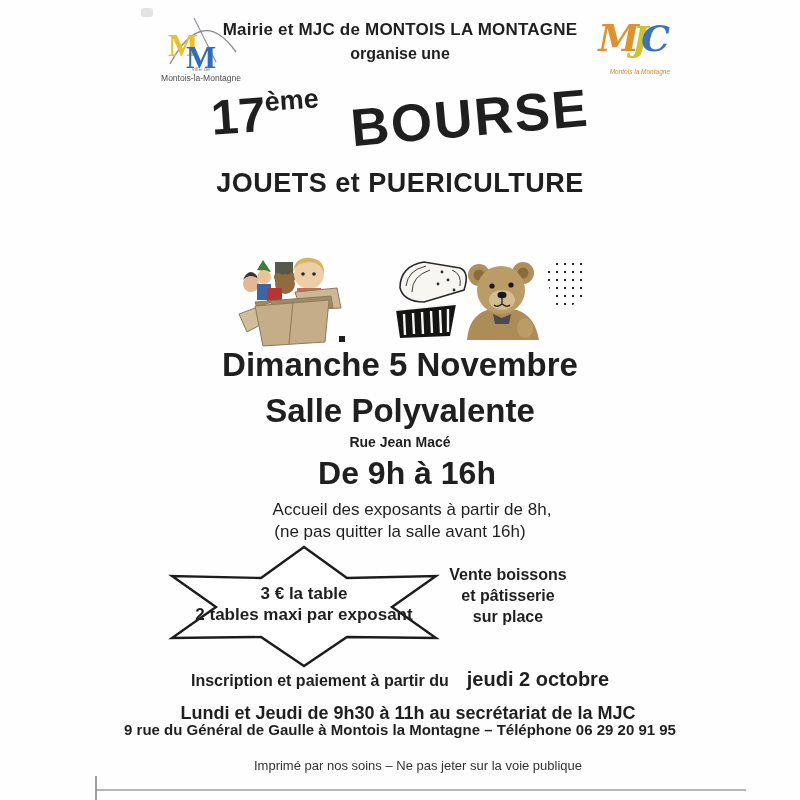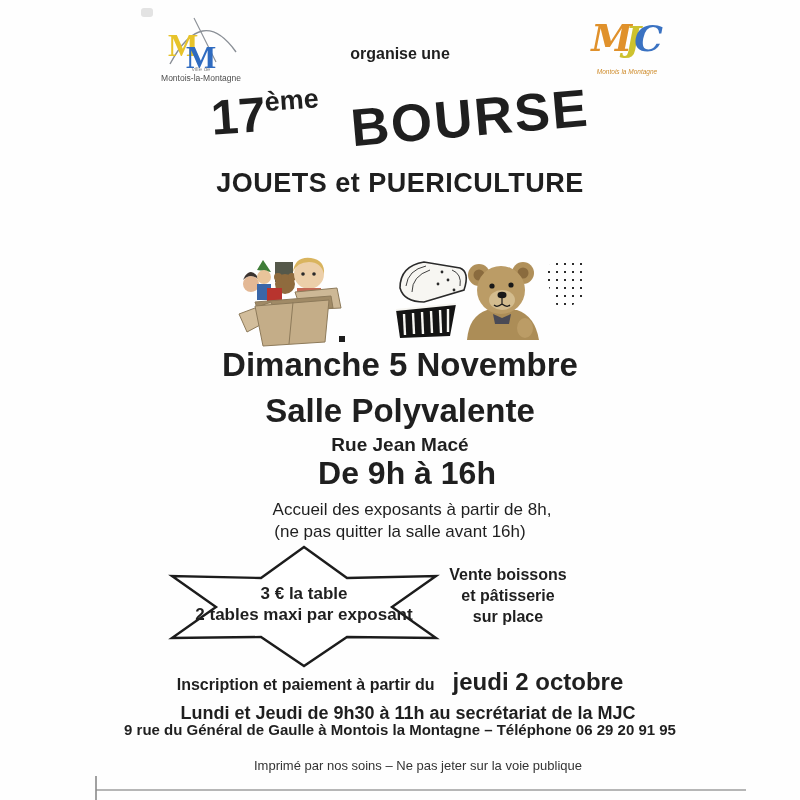--- a/index.html
+++ b/index.html
@@ -10,21 +10,21 @@
   .abs{position:absolute;}
   .centered{left:0;right:0;text-align:center;}
   
   .org-line{top:20px;font-size:17px;font-weight:bold;letter-spacing:.2px;}
   .intro-line{top:45px;font-size:16px;font-weight:bold;}
   
   .logo-left{left:156px;top:14px;width:90px;height:72px;}
   .logo-left .caption-top{position:absolute;left:0;right:0;top:52px;text-align:center;font-size:6px;color:#8a8a8a;}
   .logo-left .caption{position:absolute;left:0;right:0;top:59px;text-align:center;font-size:8.5px;color:#4e4e4e;font-family:Liberation Sans, sans-serif;}
   
-  .logo-right{left:584px;top:14px;width:86px;height:70px;text-align:center;}
+  .logo-right{left:584px;top:14px;width:86px;height:70px;text-align:right;}
   .logo-right .letters{font-family:"DejaVu Serif",serif;font-style:italic;font-weight:bold;line-height:48px;}
   .logo-right .lm{font-size:37px;color:#e0912b;letter-spacing:-7px;}
   .logo-right .lj{font-size:34px;color:#cdc22f;letter-spacing:-7px;}
   .logo-right .lc{font-size:36px;color:#3a72c2;}
   .logo-right .caption{font-size:6.5px;color:#cf8d2e;font-style:italic;margin-top:-2px;}
   
   .title{top:82px;height:82px;}
   .t17{display:inline-block;font-size:49px;font-weight:bold;transform:rotate(-4deg);}
   .t17 .ord{font-size:27px;vertical-align:20px;letter-spacing:0;}
   .tbourse{display:inline-block;font-size:53px;font-weight:bold;letter-spacing:2px;transform:rotate(-5deg) translateY(5px);margin-left:26px;}
@@ -36,31 +36,31 @@
   .teddy{left:459px;top:260px;}
   .dots{left:545px;top:260px;width:42px;height:52px;
     background-image:radial-gradient(circle,#2b2b2b 1.2px,transparent 1.5px);
     background-size:8px 8px;
     clip-path:polygon(16% 0,100% 0,100% 72%,34% 100%,0 34%);}
   .artifact-sq{left:339px;top:336px;width:6px;height:6px;background:#1d1d1d;}
   .smudge{left:141px;top:8px;width:12px;height:9px;background:#e3e3e3;border-radius:3px;}
   
   .date-line{top:346px;font-size:33px;font-weight:bold;}
   .venue-line{top:392px;font-size:33px;font-weight:bold;}
-  .street-line{top:434px;font-size:19px;font-weight:bold;}
+  .street-line{top:434px;font-size:14px;font-weight:bold;}
   .hours-line{top:455px;font-size:32px;font-weight:bold;padding-left:14px;}
   .note1{top:500px;font-size:17px;padding-left:24px;}
   .note2{top:522px;font-size:17px;}
   
   .star{left:160px;top:544px;}
   .star-text{left:184px;top:583px;width:240px;text-align:center;font-weight:bold;font-size:17px;line-height:21px;}
   .refresh{left:438px;top:564px;width:140px;text-align:center;font-weight:bold;font-size:16px;line-height:21px;}
   
   .register-line{top:668px;font-size:16px;font-weight:bold;}
-  .register-line .hl{font-size:24px;margin-left:18px;}
+  .register-line .hl{font-size:20px;margin-left:18px;}
   .schedule-line{top:703px;font-size:18px;font-weight:bold;margin-left:16px;}
   .address-line{top:721px;font-size:15px;font-weight:bold;}
   .footer-line{top:758px;font-size:13px;color:#333;margin-left:36px;}
   
   .scan-hline{left:96px;top:789px;width:650px;height:2px;background:#9e9e9e;opacity:.75;}
   .scan-vline{left:95px;top:776px;width:2px;height:24px;background:#8a8a8a;opacity:.8;}
 </style>
 </head>
 <body>
 
@@ -72,20 +72,21 @@
     <svg width="90" height="72" viewBox="0 0 90 72">
       <path d="M14,50 Q46,-10 80,38" fill="none" stroke="#8a8f96" stroke-width="1.4"></path>
       <path d="M60,48 L38,4" fill="none" stroke="#8a8f96" stroke-width="1.1"></path>
       <text x="12" y="42" font-size="32" font-weight="bold" fill="#e7c32a" font-family="Liberation Serif, serif">M</text>
       <text x="30" y="54" font-size="32" font-weight="bold" fill="#2f6bc0" font-family="Liberation Serif, serif">M</text>
     </svg>
     <div class="caption-top">ville de</div>
     <div class="caption">Montois-la-Montagne</div>
   </div>
 
+  <div class="abs centered org-line">Mairie et MJC de MONTOIS LA MONTAGNE</div>
   <div class="abs centered intro-line">organise une</div>
 
   <div class="abs logo-right">
     <div class="letters"><span class="lm">M</span><span class="lj">J</span><span class="lc">C</span></div>
     <div class="caption">Montois la Montagne</div>
   </div>
 
   <div class="abs centered title">
     <span class="t17"><span>17</span><span class="ord">ème</span></span>
     <span class="tbourse">BOURSE</span>

